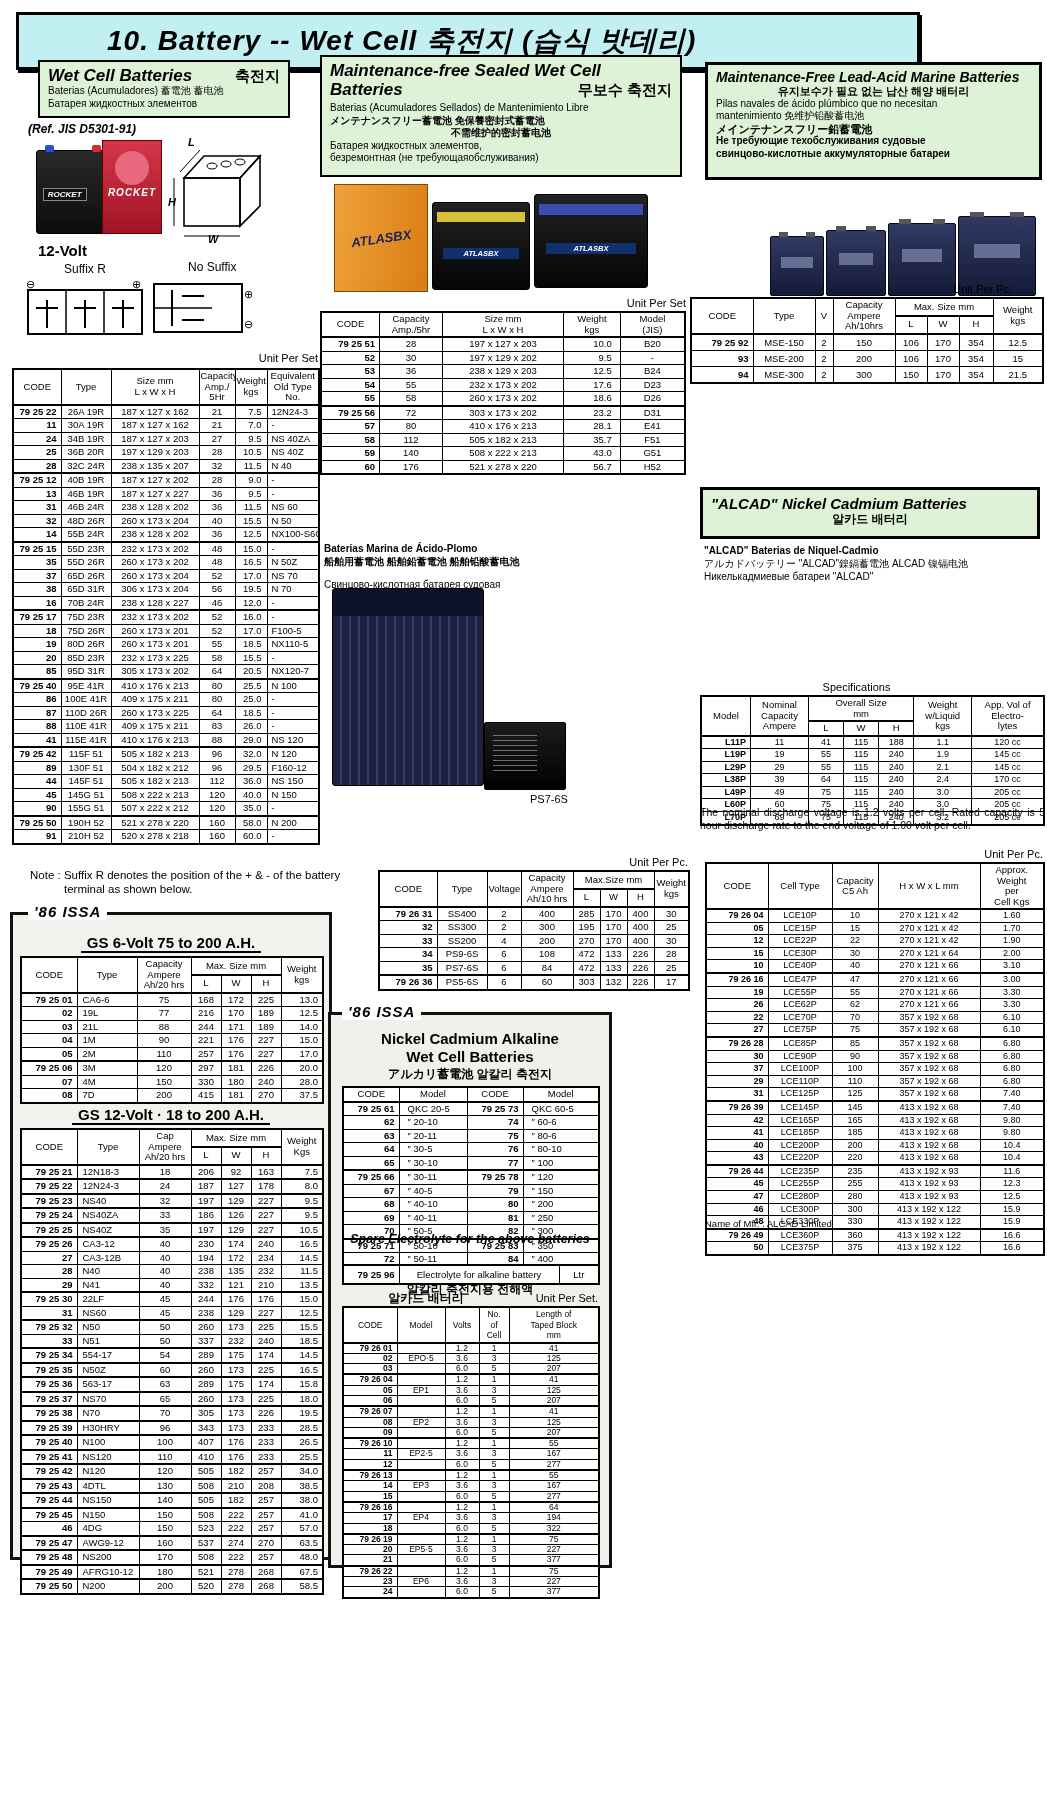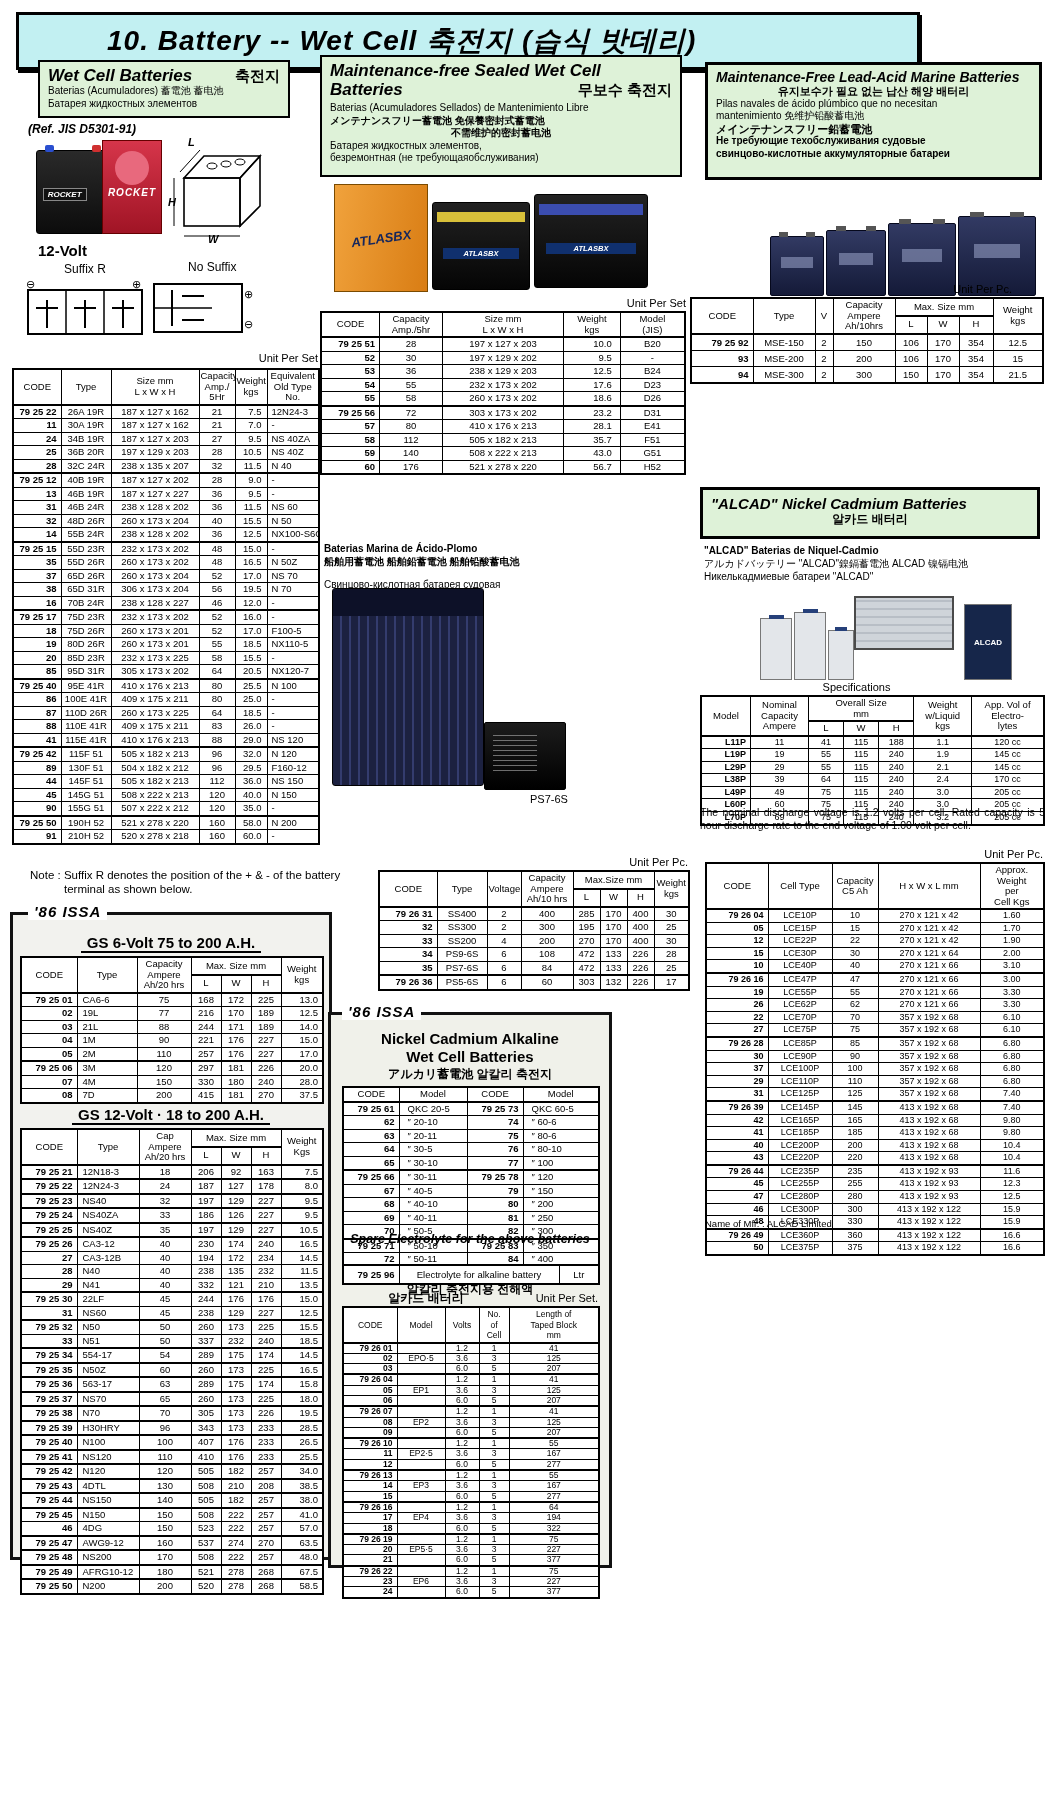--- a/index.html
+++ b/index.html
@@ -1491,35 +1491,20 @@
   </table>
 
   <div class="gbox thick" style="left:700px;top:487px;width:340px;height:52px;">
     <div class="gtitle" style="font-size:15px;"><span>"ALCAD" Nickel Cadmium Batteries</span></div>
     <div class="gsub b" style="text-align:center;font-size:12px;">알카드 배터리</div>
   </div>
   <div class="abs gsub b" style="left:704px;top:545px;">"ALCAD" Baterias de Niquel-Cadmio</div>
   <div class="abs gsub" style="left:704px;top:558px;">アルカドバッテリー  "ALCAD"鎳鎘蓄電池  ALCAD 镍镉电池</div>
   <div class="abs gsub" style="left:704px;top:571px;">Никелькадмиевые батареи "ALCAD"</div>
 
-  <div class="abs" style="left:760px;top:596px;width:260px;height:84px;">
-    <div class="frame" style="left:94px;top:0;width:96px;height:50px;"></div>
-    <div class="alcadcell" style="left:0;width:30px;height:60px;">
-        <div class="cap"></div>
-      </div>
-    <div class="alcadcell" style="left:34px;width:30px;height:66px;">
-        <div class="cap"></div>
-      </div>
-    <div class="alcadcell" style="left:68px;width:24px;height:48px;">
-        <div class="cap"></div>
-      </div>
-    <div class="alcadcell dark" style="left:204px;width:46px;height:74px;">
-        <span>ALCAD</span>
-      </div>
-  </div>
   <div class="abs spec-lbl" style="left:684px;top:681px;width:345px;">Specifications</div>
 
   <table class="tbl spec" style="left:700px;top:695px;width:345px;">
     <colgroup>
         <col style="width:48px">
         <col style="width:56px">
         <col style="width:34px">
         <col style="width:34px">
         <col style="width:34px">
         <col style="width:56px">

